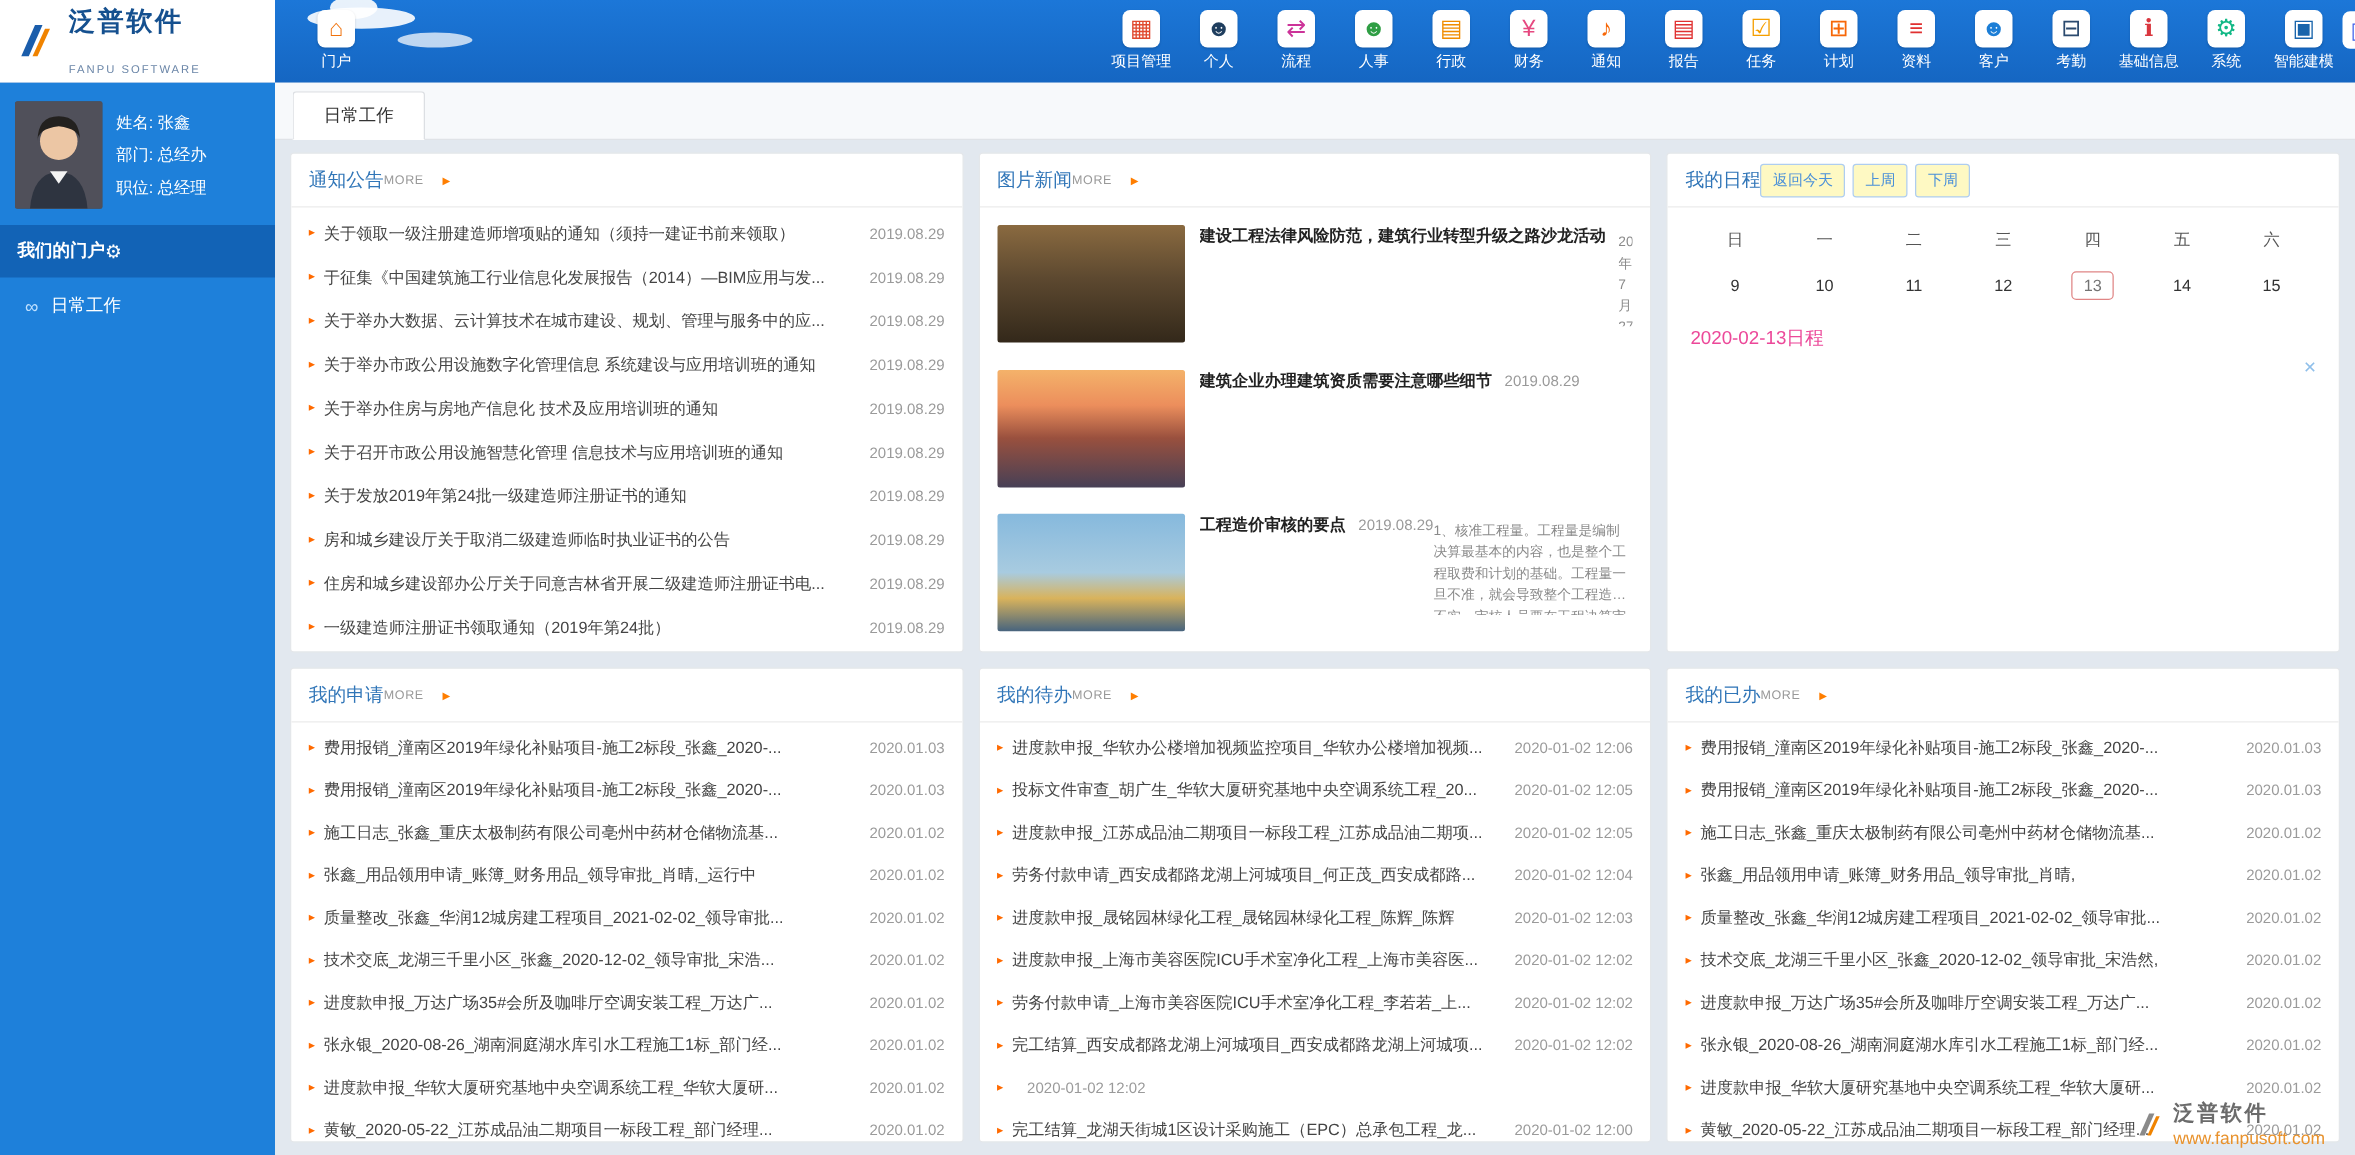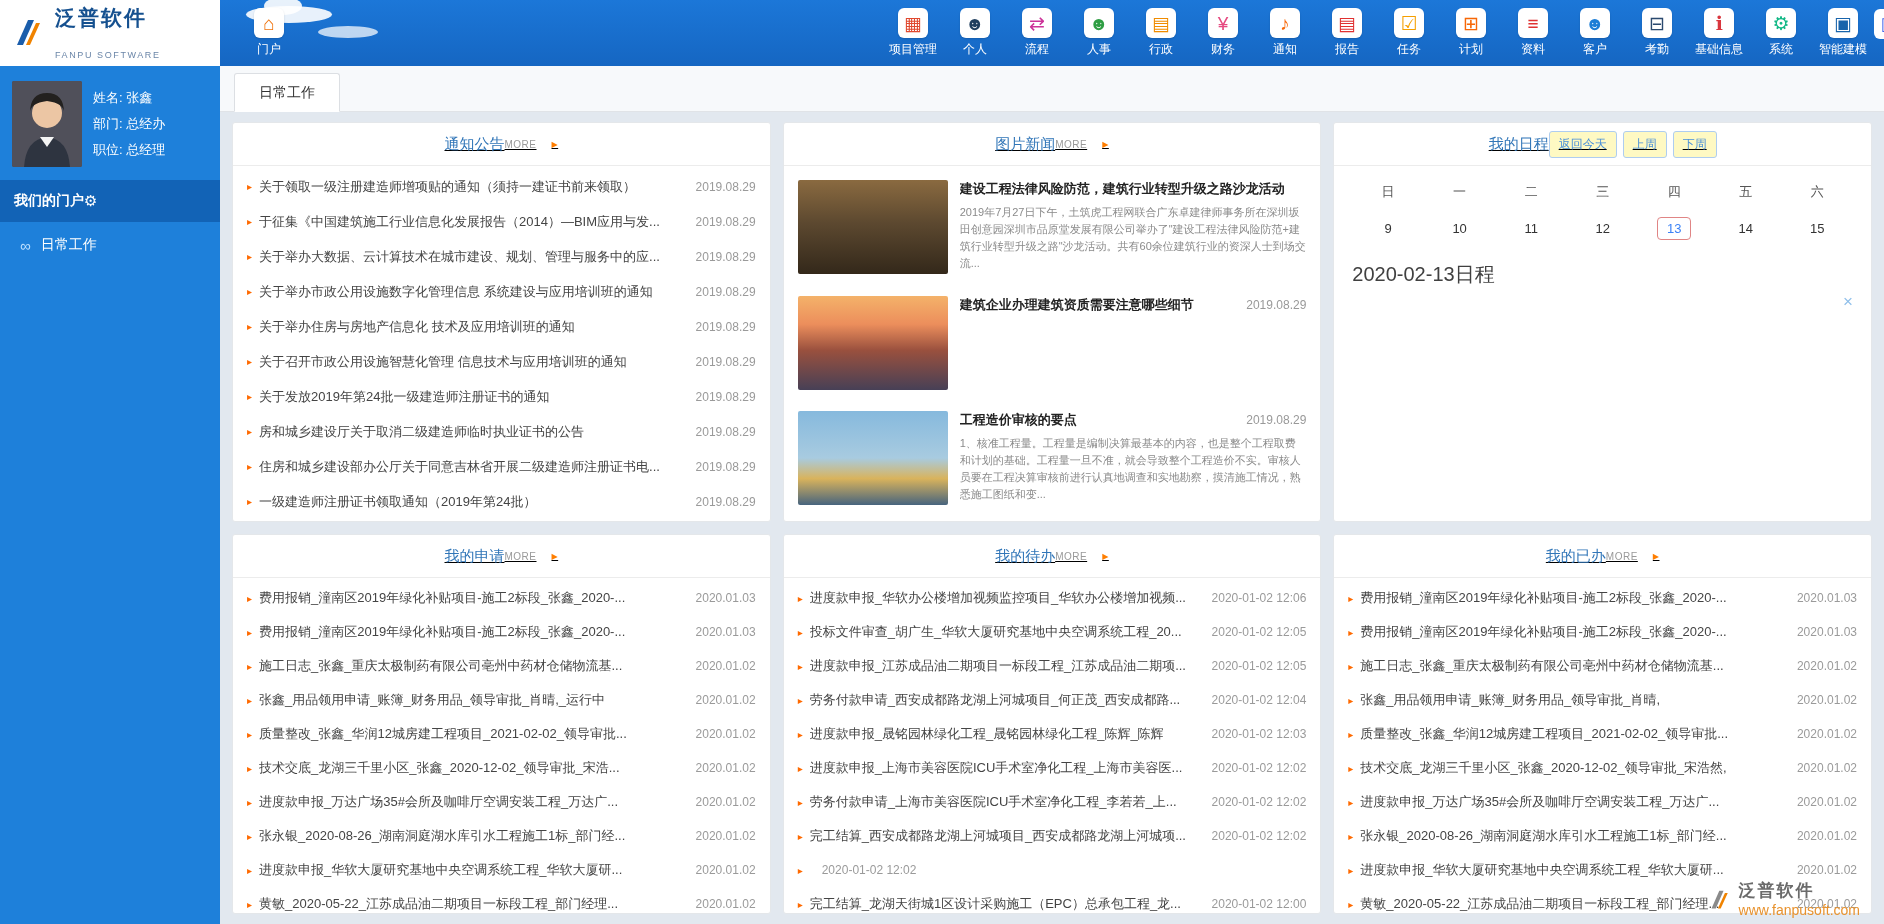--- a/index.html
+++ b/index.html
@@ -44,58 +44,58 @@
   .main{flex:1;display:flex;flex-direction:column;min-width:0;position:relative;}
   .tabbar{flex:0 0 46px;background:#f7f9fb;border-bottom:1px solid #e0e3e7;display:flex;align-items:flex-end;
     padding-left:14px;box-sizing:border-box;}
   .tab{background:#fff;border:1px solid #dcdfe3;border-bottom:1px solid #fff;border-radius:3px 3px 0 0;
     padding:10px 24px 9px;font-size:14px;color:#333;cursor:pointer;margin-bottom:-1px;}
 
   .content{flex:1;display:grid;grid-template-columns:1fr 1fr 1fr;grid-template-rows:400px minmax(0,1fr);
     gap:12px;padding:10px 12px;min-height:0;overflow:hidden;}
   .panel{background:#fff;border:1px solid #e4e7ea;border-radius:3px;overflow:hidden;display:flex;
     flex-direction:column;min-height:0;}
-  .panel-head{flex:0 0 42px;display:flex;align-items:center;justify-content:center;padding:0 14px;
-    border-bottom:1px solid #ececec;text-decoration:underline;}
+  .panel-head{flex:0 0 42px;display:flex;align-items:center;justify-content:flex-start;padding:0 14px;
+    border-bottom:1px solid #ececec;}
   .panel-title{font-size:15px;color:#3176b8;}
   .more-btn{font-size:10px;color:#999;display:flex;align-items:center;gap:15px;cursor:pointer;letter-spacing:.5px;}
   .more-arrow{color:#ff7e00;font-size:8px;}
 
   .list{padding:3px 14px 0;overflow:hidden;}
   .list-row{height:35px;display:flex;align-items:center;font-size:13px;color:#444;cursor:pointer;}
   .compact .list-row{height:34px;}
   .bullet{color:#ff6a00;font-size:10px;margin-right:7px;flex:0 0 auto;}
   .row-text{flex:1;min-width:0;white-space:nowrap;overflow:hidden;text-overflow:ellipsis;}
   .row-date{color:#9a9a9a;font-size:12px;margin-left:12px;white-space:nowrap;}
 
   .news-list{padding:4px 14px;overflow:hidden;flex:1;display:flex;flex-direction:column;}
   .news-item{display:flex;gap:12px;padding:10px 0;flex:1;min-height:0;cursor:pointer;}
   .news-img{width:150px;height:94px;flex:0 0 150px;border-radius:2px;}
   .news-list > div:nth-of-type(1) .news-img{background:linear-gradient(180deg,#8a6a40 0%,#5d4930 45%,#33281a 100%);}
   .news-list > div:nth-of-type(2) .news-img{background:linear-gradient(180deg,#f4b26a 0%,#ec8e5c 30%,#99503e 58%,#474056 100%);}
   .news-list > div:nth-of-type(3) .news-img{background:linear-gradient(180deg,#86b9dd 0%,#a8cbe0 50%,#d9b35c 72%,#47647e 100%);}
-  .news-body{flex:1;min-width:0;display:flex;flex-direction:column;}
+  .news-body{flex:1;min-width:0;display:flex;flex-direction:row;}
   .news-top{display:flex;align-items:baseline;gap:10px;}
   .news-title{font-size:13px;font-weight:bold;color:#222;flex:1;min-width:0;white-space:nowrap;
     overflow:hidden;text-overflow:ellipsis;}
   .news-date{font-size:12px;color:#999;white-space:nowrap;}
   .news-text{margin-top:6px;font-size:11px;color:#8a8a8a;line-height:1.55;overflow:hidden;max-height:75px;
     display:-webkit-box;-webkit-line-clamp:4;-webkit-box-orient:vertical;}
 
   .sched-btns{display:flex;gap:6px;}
   .sched-btn{background:#fef9c3;border:1px solid #aecdf0;color:#4a90d9;font-size:12px;padding:4px 9px;
     border-radius:3px;cursor:pointer;font-family:inherit;}
   .cal{padding:8px 18px 0;}
   .cal-week,.cal-days{display:grid;grid-template-columns:repeat(7,1fr);text-align:center;}
   .cal-wd{font-size:13px;color:#555;padding:9px 0;}
   .cal-day-cell{padding:11px 0;font-size:13px;color:#333;}
   .cal-day{padding:3px 9px;cursor:pointer;}
-  .cal-day.active{color:#3b82f6;border:1px solid #e08585;border-radius:4px;}
+  .cal-day.active{color:#737373;border:1px solid #e08585;border-radius:4px;}
   .sched-label-row{margin-top:14px;}
-  .sched-label{font-size:20px;color:#404040;}
+  .sched-label{font-size:15px;color:#ec4899;}
   .sched-close-row{text-align:right;margin-top:4px;}
   .sched-close{color:#8fbfea;font-size:17px;cursor:pointer;}
 
   .watermark{position:absolute;right:24px;bottom:6px;display:flex;gap:7px;align-items:center;z-index:6;}
   .wm-name{font-size:17px;font-weight:bold;color:#6b6b6b;letter-spacing:2px;line-height:1;}
   .wm-url{font-size:14px;color:#e8922d;margin-top:3px;}
 </style>
 </head>
 <body>
 

